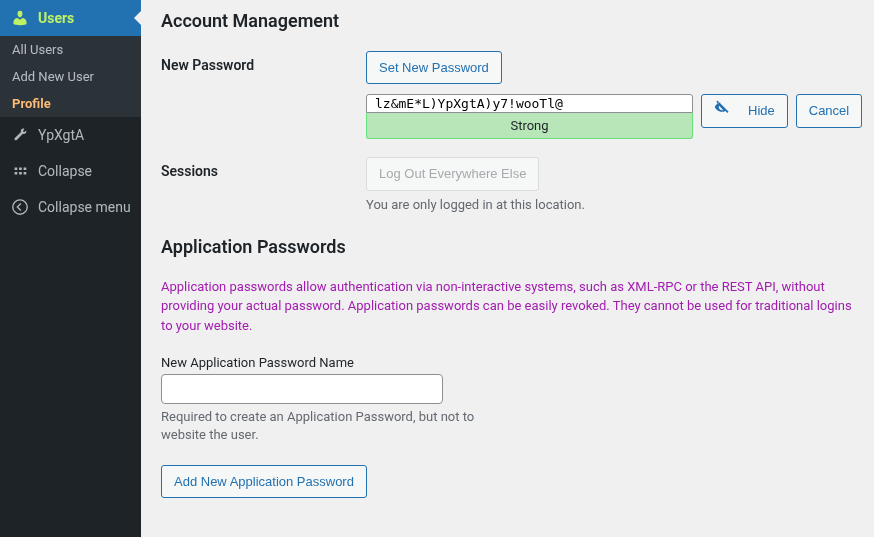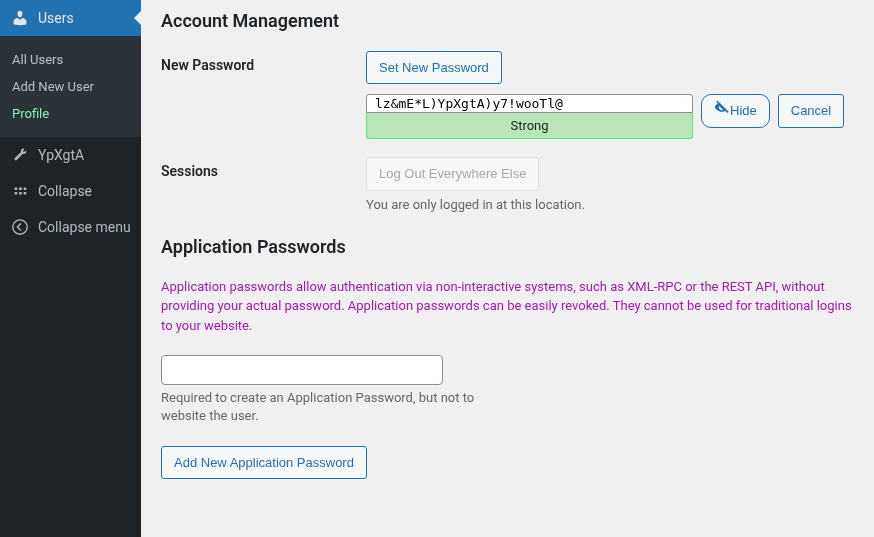--- a/index.html
+++ b/index.html
@@ -22,22 +22,23 @@
     .sidebar-item {
       display: flex;
       align-items: center;
       padding: 8px 10px;
       color: rgba(240,246,252,0.7);
       cursor: pointer;
       font-size: 14px;
     }
     .sidebar-item.current {
       background: #2271b1;
-      color: #e5e5e5;
+      color: #bef264;
       position: relative;
+      font-weight: bold;
     }
     .sidebar-item.current::after {
       content: '';
       position: absolute;
       right: -1px;
       top: 50%;
       transform: translateY(-50%);
       border: 8px solid transparent;
       border-right-color: #f0f0f1;
     }
@@ -45,31 +46,31 @@
       width: 20px;
       height: 20px;
       margin-right: 8px;
       display: flex;
       align-items: center;
       justify-content: center;
       fill: currentColor;
     }
     .sidebar-sub {
       background: #2c3338;
-      padding: 10px 0;
+      padding: 0 0;
     }
     .sidebar-sub-item {
       padding: 6px 12px;
       color: rgba(240,246,252,0.7);
       font-size: 13px;
       cursor: pointer;
     }
     .sidebar-sub-item.current {
-      color: #86efac;
-      font-weight: 400;
+      color: #fdba74;
+      font-weight: 700;
     }
     .main {
       flex: 1;
       padding: 6px 20px 20px 20px;
       overflow: auto;
     }
     h2.section-title {
       font-size: 18px;
       font-weight: 600;
       color: #1d2327;
@@ -136,22 +137,21 @@
       border-top: none;
       text-align: center;
       padding: 5px 0;
       font-size: 13px;
       color: #1d2327;
       border-radius: 0 0 3px 3px;
     }
     .hide-btn {
       display: inline-flex;
       align-items: flex-start;
-      gap: 0;
-      border-radius: 10px;
+      gap: 18px;
     }
     .desc {
       color: #646970;
       font-size: 13px;
       margin-top: 6px;
     }
     .app-pw-desc {
       font-size: 13px;
       color: #a21caf;
       margin-bottom: 20px;
@@ -255,20 +255,21 @@
     <div class="label-cell">Sessions</div>
     <div class="field-cell">
       <button class="button-secondary disabled">Log Out Everywhere Else</button>
       <div class="desc">You are only logged in at this location.</div>
     </div>
   </div>
 
   <h2 class="section-title app-pw">Application Passwords</h2>
   <p class="app-pw-desc">Application passwords allow authentication via non-interactive systems, such as XML-RPC or the REST API, without providing your actual password. Application passwords can be easily revoked. They cannot be used for traditional logins to your website.</p>
 
+  <label class="app-pw-label">New Application Password Name</label>
   <input type="text" class="app-pw-input" style="">
   <div class="helper">Required to create an Application Password, but not to website the user.</div>
 
   <div class="mt">
     <button class="button-secondary">Add New Application Password</button>
   </div>
 
   
 </div>
 

